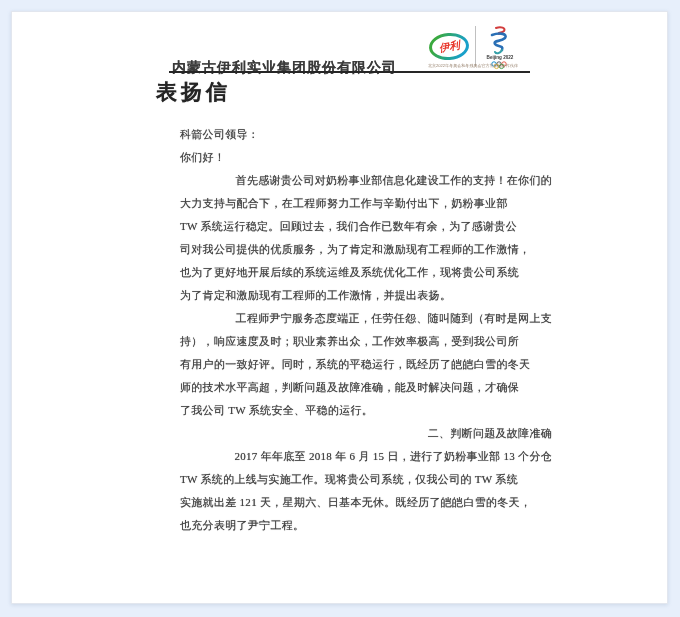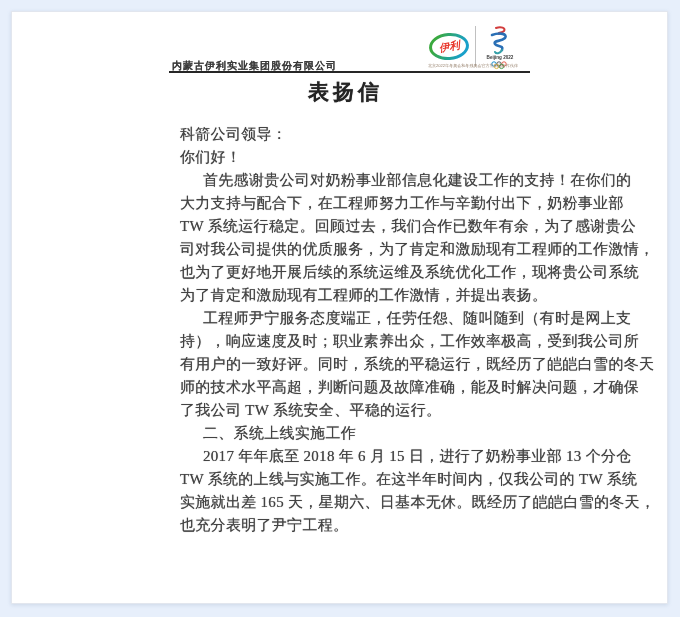--- a/index.html
+++ b/index.html
@@ -13,21 +13,21 @@
   .paper {
     position: absolute; left: 11px; top: 11px;
     width: 655px; height: 591px;
     background: #ffffff;
     border: 1px solid #e2e6ee;
     box-shadow: 0 1px 4px rgba(110,130,165,0.22);
   }
   
   .company-name {
     position: absolute; left: 160px; top: 47px;
-    font-size: 10px; font-weight: bold; color: #3a3a3a;
+    font-size: 14px; font-weight: bold; color: #3a3a3a;
     letter-spacing: 1px; white-space: nowrap;
     text-shadow: 0 0 0.6px rgba(60,60,60,0.8);
   }
   .header-rule {
     position: absolute; left: 157px; top: 59px;
     width: 361px; height: 2px; background: #262626;
   }
   .logo-block {
     position: absolute; left: 417px; top: 14px;
     display: flex; align-items: flex-start;
@@ -52,38 +52,38 @@
     width: 1px; height: 40px; background: #c0c0c0; margin: 0 6px;
   }
   .partner-text {
     position: absolute; left: 416px; top: 51px;
     font-size: 9px; color: #96806c; white-space: nowrap;
     transform: scale(0.45); transform-origin: left top;
     font-family: "Liberation Sans", sans-serif;
   }
   
   .title {
-    position: absolute; left: 153px; top: 66px; width: 361px;
-    text-align: center;
+    position: absolute; left: 144px; top: 66px; width: 361px;
+    text-align: left;
     font-size: 21px; font-weight: bold; color: #242424;
     letter-spacing: 4px;
     text-shadow: 0 0 0.7px rgba(50,50,50,0.85);
     font-family: "Liberation Sans", sans-serif;
   }
   
   .letter-body {
     position: absolute; left: 168px; top: 111px; width: 372px;
-    color: #434343; font-size: 15px; letter-spacing: 0.3px;
+    color: #434343; font-size: 11px; letter-spacing: 0.3px;
     text-shadow: 0 0 0.7px rgba(75,75,75,0.85);
   }
   .line {
     white-space: nowrap;
     height: 23px; line-height: 23px;
   }
-  .line.indent { text-indent: 23px; }
+  .line.indent { text-indent: 23px; text-align: right; }
 </style>
 </head>
 <body>
 
 <div class="paper">
 
   <div class="company-name">内蒙古伊利实业集团股份有限公司</div>
 
   <div class="logo-block">
     <div class="yili-logo">
@@ -136,25 +136,25 @@
       <div class="line indent">工程师尹宁服务态度端正，任劳任怨、随叫随到（有时是网上支</div>
 
       <div class="line">持），响应速度及时；职业素养出众，工作效率极高，受到我公司所</div>
 
       <div class="line">有用户的一致好评。同时，系统的平稳运行，既经历了皑皑白雪的冬天</div>
 
       <div class="line">师的技术水平高超，判断问题及故障准确，能及时解决问题，才确保</div>
 
       <div class="line">了我公司 TW 系统安全、平稳的运行。</div>
 
-      <div class="line indent">二、系统上线实施工作</div>
+      <div class="line indent">二、判断问题及故障准确</div>
 
       <div class="line indent">2017 年年底至 2018 年 6 月 15 日，进行了奶粉事业部 13 个分仓</div>
 
-      <div class="line">TW 系统的上线与实施工作。在这半年时间内，仅我公司的 TW 系统</div>
+      <div class="line">TW 系统的上线与实施工作。现将贵公司系统，仅我公司的 TW 系统</div>
 
-      <div class="line">实施就出差 165 天，星期六、日基本无休。既经历了皑皑白雪的冬天，</div>
+      <div class="line">实施就出差 121 天，星期六、日基本无休。既经历了皑皑白雪的冬天，</div>
 
 
       <div class="line">也充分表明了尹宁工程。</div>
     </div>
 
 </div>
 
 </body></html>

